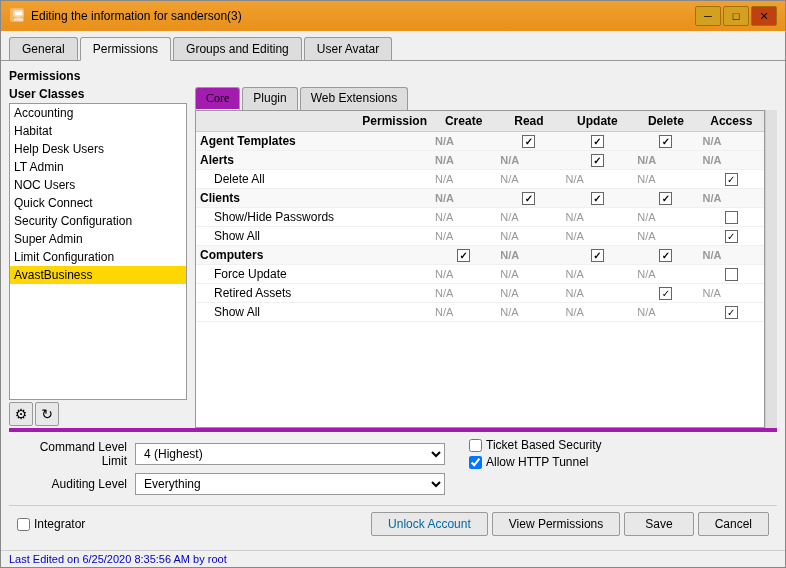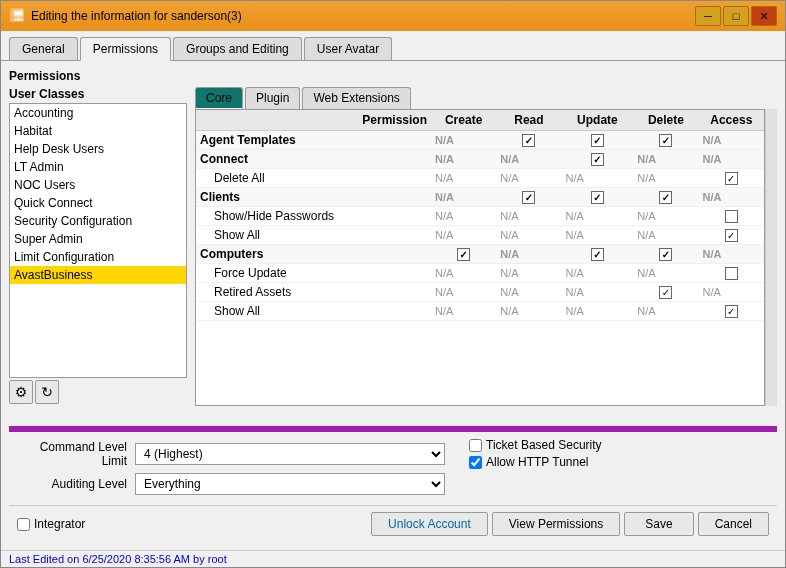--- a/index.html
+++ b/index.html
@@ -126,23 +126,24 @@
     .inner-tab {
       padding: 3px 10px;
       background: #ddd;
       border: 1px solid #999;
       border-bottom: none;
       border-radius: 3px 3px 0 0;
       cursor: pointer;
       font-size: 12px;
     }
     .inner-tab.active {
-      background: #0f766e;
+      background: #a21caf;
       border-bottom: 1px solid #fff;
       z-index: 1;
+      font-family: Liberation Serif, serif;
     }
 
     .permissions-table-wrap {
       flex: 1;
       border: 1px solid #999;
       background: #fff;
       overflow-y: auto;
       overflow-x: hidden;
     }
 
@@ -197,22 +198,21 @@
     .scrollbar-placeholder {
       width: 12px;
       background: #e0e0e0;
       border-left: 1px solid #ccc;
       flex-shrink: 0;
     }
 
     .bottom-form {
       padding: 6px 8px;
       background: #f0f0f0;
-      border-top: 6px solid #a21caf;
-      margin-top: 20px;
+      border-top: 4px solid #a21caf;
     }
 
     .form-row {
       display: flex;
       align-items: center;
       margin-bottom: 4px;
       gap: 8px;
     }
     .form-label {
       width: 110px;
@@ -371,21 +371,21 @@
                     </td>
                   <td class="center">
                       <div class="checkbox-cell">
                         <div class="cb checked"></div>
                       </div>
                     </td>
                   <td class="center"><span class="na-text">N/A</span></td>
                 </tr>
 
                 <tr class="perm-group-row">
-                  <td>Connect</td>
+                  <td>Alerts</td>
                   <td class="center"><span class="na-text">N/A</span></td>
                   <td class="center"><span class="na-text">N/A</span></td>
                   <td class="center">
                       <div class="checkbox-cell">
                         <div class="cb checked"></div>
                       </div>
                     </td>
                   <td class="center"><span class="na-text">N/A</span></td>
                   <td class="center"><span class="na-text">N/A</span></td>
                 </tr>

